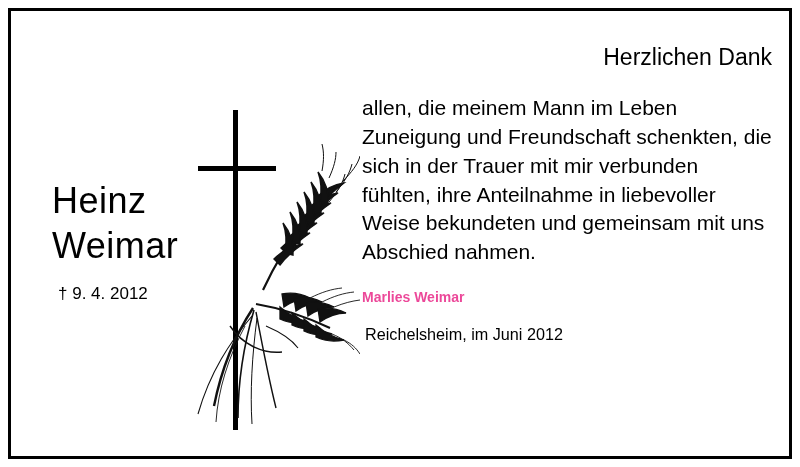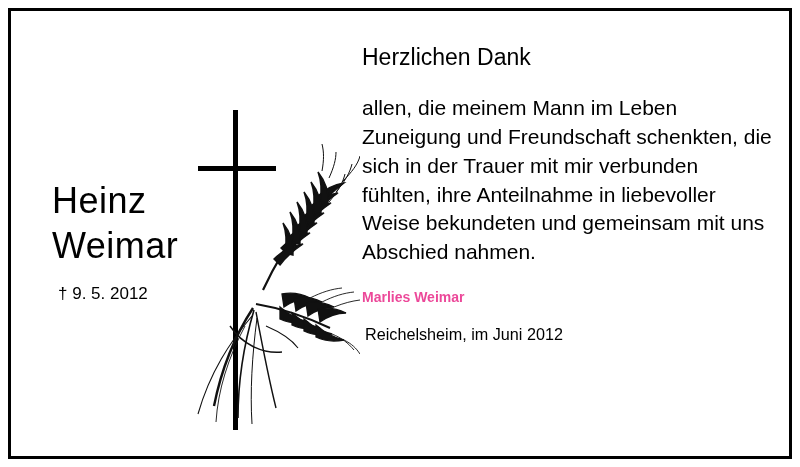--- a/index.html
+++ b/index.html
@@ -78,20 +78,21 @@
     position: absolute;
     left: 362px;
     top: 30px;
     width: 410px;
   }
   .thanks-heading {
     font-size: 23px;
     line-height: 1.2;
     margin: 14px 0 22px 0;
     color: #000;
+    text-align: right;
   }
   .para {
     font-size: 21px;
     line-height: 1.38;
     margin: 0 0 13px 0;
     color: #000;
     text-align: left;
   }
   .signature {
     font-size: 14px;
@@ -177,21 +178,21 @@
         <path d="M227 292 C 222 330 220 366 222 398" stroke-width="1"></path>
         <path d="M215 300 C 198 332 188 364 186 396" stroke-width="0.9"></path>
       </g>
 
       <path d="M200 300 C 212 318 232 328 252 326" fill="none" stroke="#111" stroke-width="1.4"></path>
       <path d="M236 300 C 250 306 262 314 268 322" fill="none" stroke="#111" stroke-width="1.1"></path>
     </svg>
 
     <div class="deceased-name">Heinz
 Weimar</div>
-    <div class="death-date">† 9. 5. 2012</div>
+    <div class="death-date">† 9. 4. 2012</div>
   </div>
 
   <div class="right-col">
     <div class="thanks-heading">Herzlichen Dank</div>
     <p class="para">allen, die meinem Mann im Leben Zuneigung und Freundschaft schenkten, die sich in der Trauer mit mir verbunden fühlten, ihre Anteilnahme in liebevoller Weise bekundeten und gemeinsam mit uns Abschied nahmen.</p>
     <div class="signature">Marlies Weimar</div>
     <p class="place-date">Reichelsheim, im Juni 2012</p>
   </div>
 
 </div>

